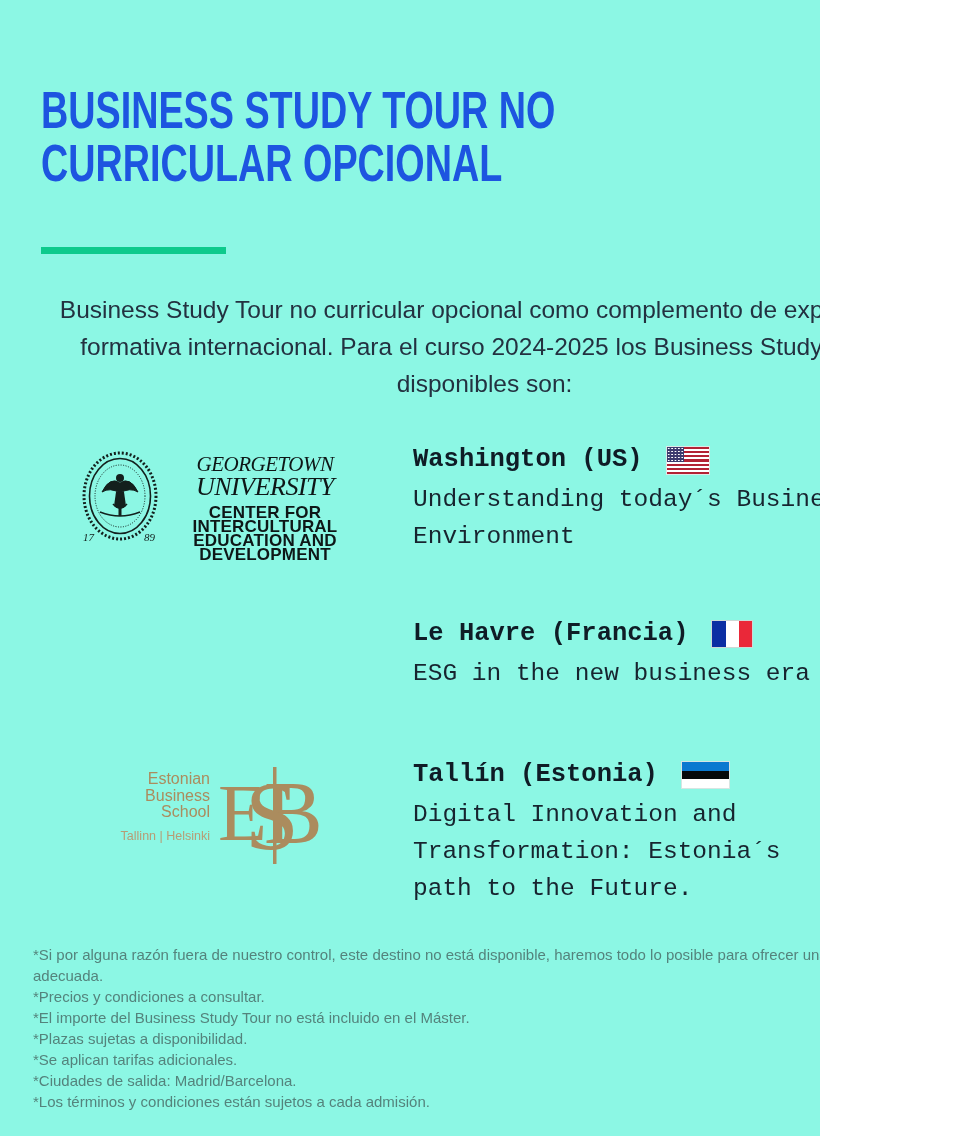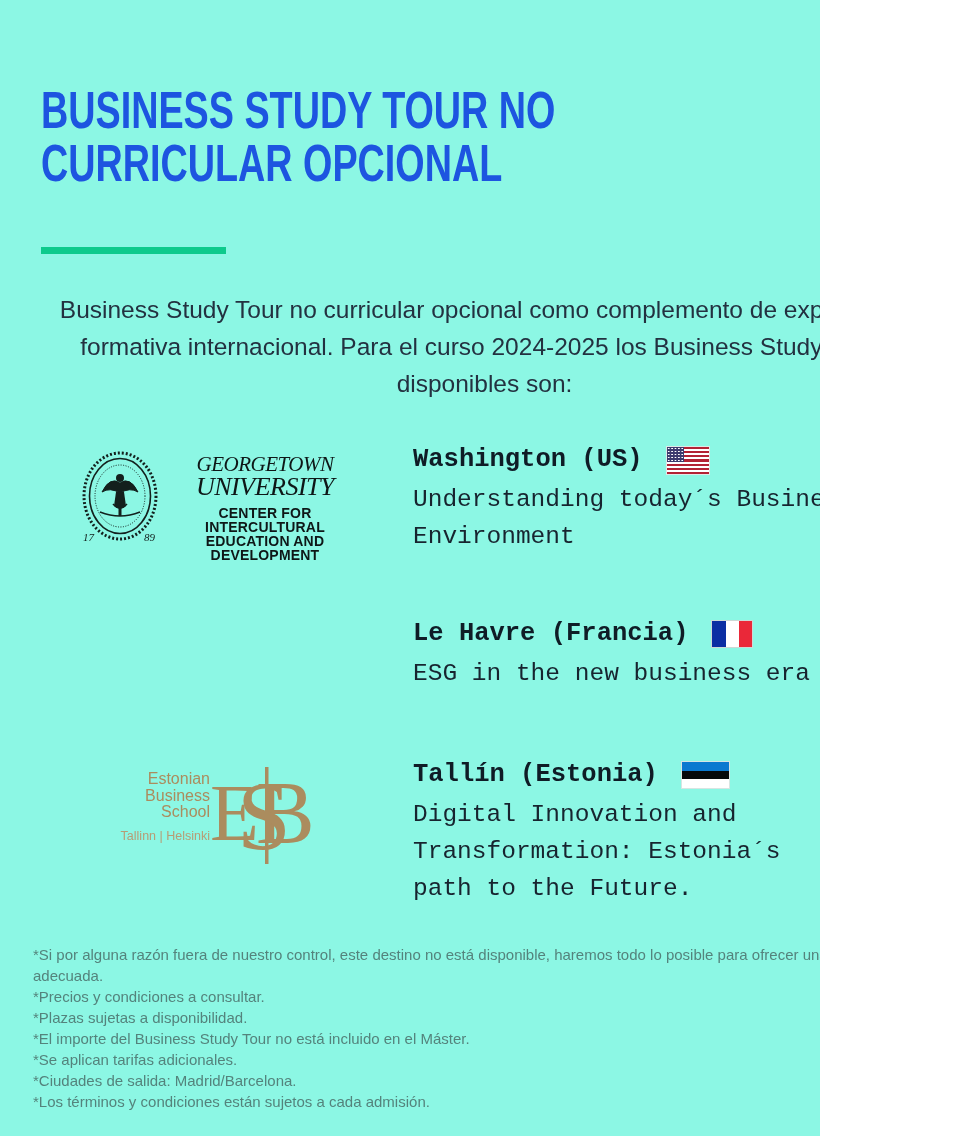--- a/index.html
+++ b/index.html
@@ -49,24 +49,24 @@
     box-shadow:0 0 0 1px #d7e5e2;}
   .flag-ee span{flex:1;}
   .ee-blue{background:#0B79D0;} .ee-black{background:#07090b;} .ee-white{background:#fff;}
   
   .gu-logo{position:absolute;left:80px;top:450px;display:flex;gap:5px;align-items:flex-start;}
   .gu-text{padding-top:3px;text-align:center;width:200px;color:#0E1717;}
   .gu-name{font-family:Liberation Serif, serif;font-style:italic;font-size:21px;
     line-height:22px;letter-spacing:-.5px;}
   .gu-name2{font-family:Liberation Serif, serif;font-style:italic;font-size:26px;
     line-height:23px;letter-spacing:-.5px;}
-  .gu-sub{font-size:14px;font-weight:700;line-height:14px;letter-spacing:.2px;}
+  .gu-sub{font-size:17px;font-weight:700;line-height:14px;letter-spacing:.2px;}
   .gu-sub.first{margin-top:8px;}
   
-  .ebs-logo{position:absolute;left:115px;top:766px;display:flex;gap:0;align-items:flex-start;}
+  .ebs-logo{position:absolute;left:115px;top:766px;display:flex;gap:8px;align-items:flex-start;}
   .ebs-text{width:95px;text-align:right;color:#AB8C5E;padding-top:5px;}
   .ebs-line{font-size:16px;line-height:16.5px;}
   .ebs-cities{font-size:12.5px;margin-top:8px;color:#B79C75;white-space:nowrap;}
   
   .footnotes{position:absolute;left:33px;top:944px;width:912px;
     font-size:15px;line-height:21px;color:#54837C;}
 </style>
 </head>
 <body>
 
@@ -162,20 +162,20 @@
     </div>
     <div class="tour-desc">
       <div>Digital Innovation and Transformation: Estonia´s</div>
       <div>path to the Future.</div>
     </div>
   </div>
 
   <div class="footnotes">
     <div>*Si por alguna razón fuera de nuestro control, este destino no está disponible, haremos todo lo posible para ofrecer una alternativa adecuada.</div>
     <div>*Precios y condiciones a consultar.</div>
+    <div>*El importe del Business Study Tour no está incluido en el Máster.</div>
     <div>*Plazas sujetas a disponibilidad.</div>
-    <div>*El importe del Business Study Tour no está incluido en el Máster.</div>
     <div>*Se aplican tarifas adicionales.</div>
     <div>*Ciudades de salida: Madrid/Barcelona.</div>
     <div>*Los términos y condiciones están sujetos a cada admisión.</div>
   </div>
 
 </div>
 
 </body></html>

